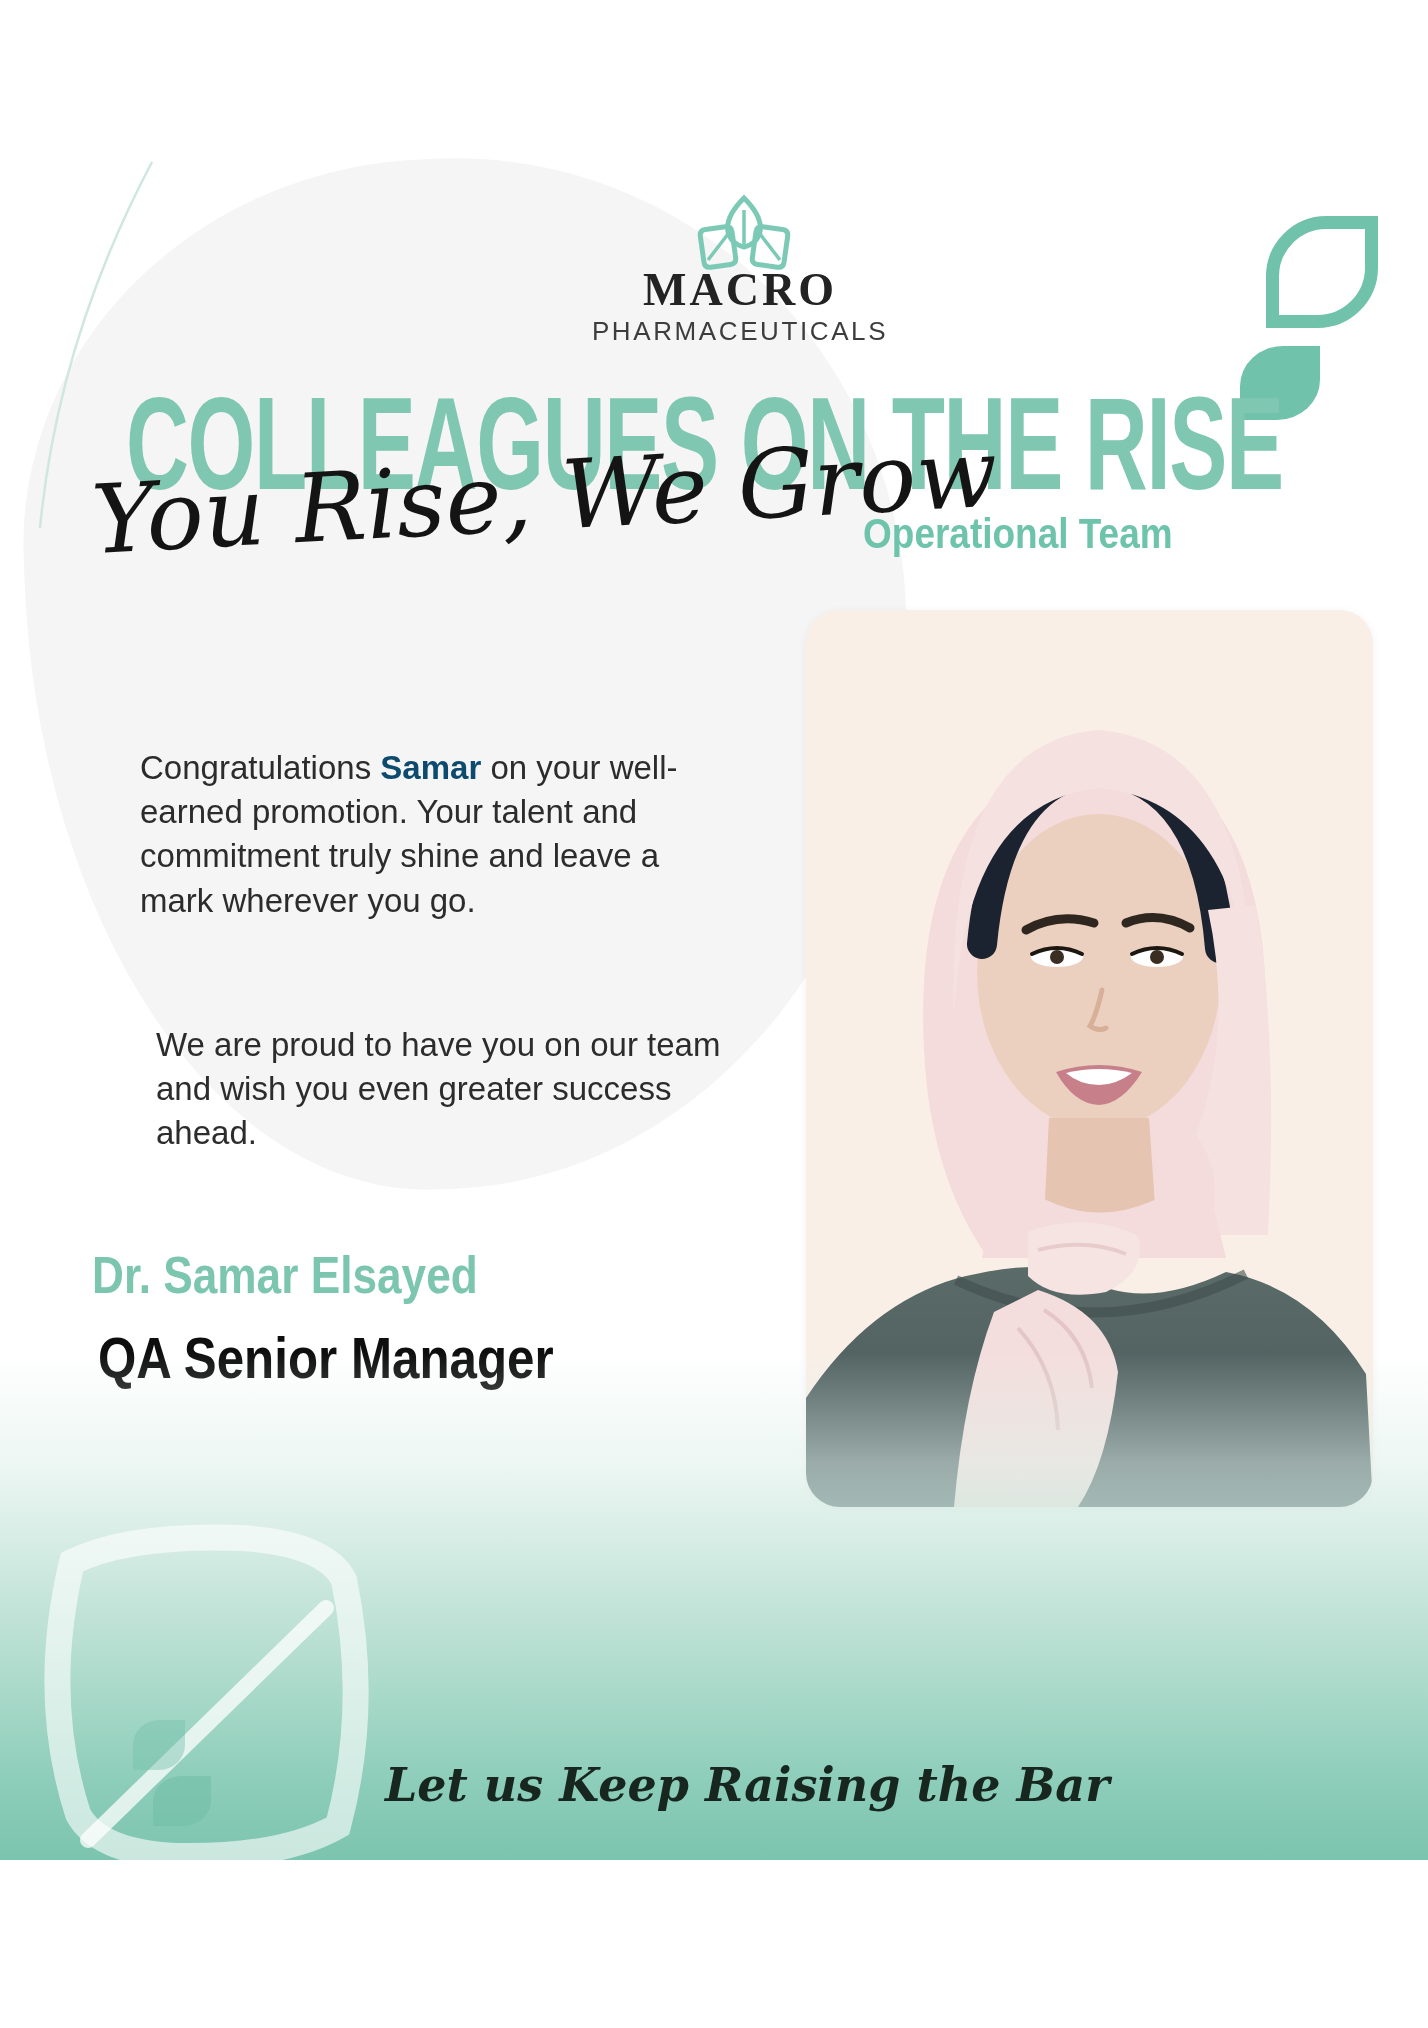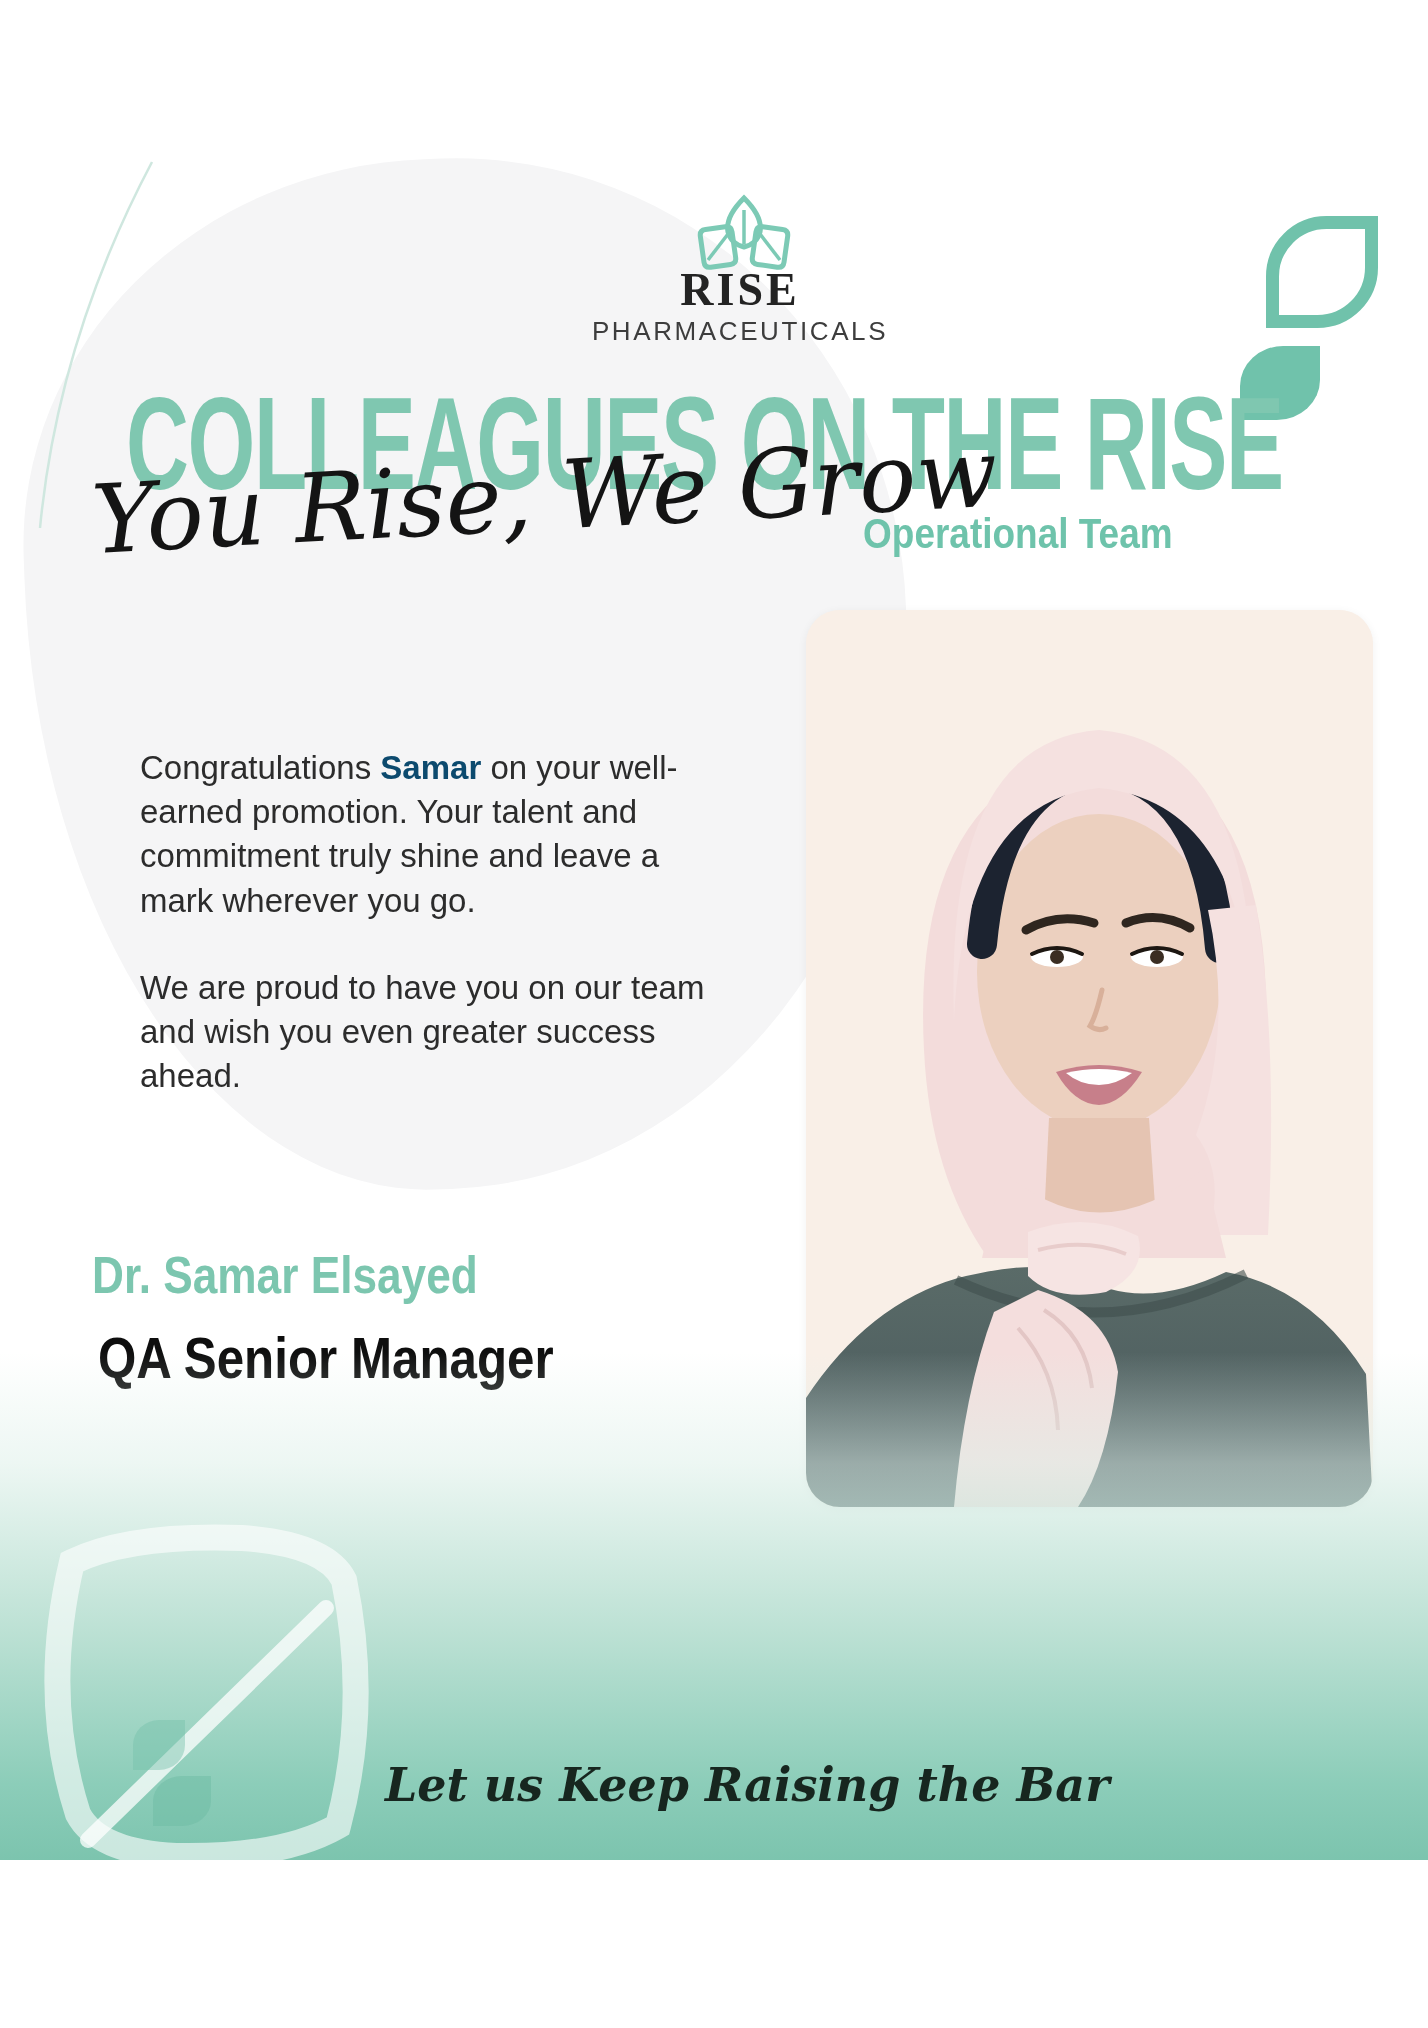--- a/index.html
+++ b/index.html
@@ -54,21 +54,21 @@
     position:absolute;left:842px;top:510px;width:336px;text-align:center;
     font-size:42px;font-weight:700;color:#6ec3ab;white-space:nowrap;
   }
   .hero-team .squeeze{display:inline-block;transform:scaleX(0.88);transform-origin:center;}
   
   .msg{
     position:absolute;left:140px;width:588px;
     font-size:33px;line-height:1.34;color:#2c2c2c;
   }
   .msg-p1{top:746px;}
-  .msg-p2{top:966px;}
+  .msg-p2{top:1023px;margin-left:16px;}
   .msg b{font-weight:700;color:#0c4a6e;}
   
   .person-name{
     position:absolute;left:92px;top:1245px;white-space:nowrap;
     font-size:52px;font-weight:700;color:#7cc6af;
   }
   .person-name .squeeze{display:inline-block;transform:scaleX(0.85);transform-origin:left center;}
   .person-title{
     position:absolute;left:98px;top:1324px;white-space:nowrap;
     font-size:58px;font-weight:700;color:#0e0e0e;
@@ -123,21 +123,21 @@
   </svg>
 
   <svg class="logo-icon" width="100" height="78" viewBox="0 0 100 78">
     <path d="M50 4 C38 16 32 28 34 38 C36 46 42 51 50 53 C58 51 64 46 66 38 C68 28 62 16 50 4 Z" fill="none" stroke="#7ccab5" stroke-width="5"></path>
     <line x1="50" y1="16" x2="50" y2="50" stroke="#7ccab5" stroke-width="3.5"></line>
     <path d="M8 40 Q8 34 14 34 L34 34 Q40 34 40 40 L40 66 Q40 72 34 72 L14 72 Q8 72 8 66 Z" fill="none" stroke="#7ccab5" stroke-width="5" transform="rotate(-8 24 53)"></path>
     <line x1="14" y1="66" x2="34" y2="40" stroke="#7ccab5" stroke-width="3.5"></line>
     <path d="M60 40 Q60 34 66 34 L86 34 Q92 34 92 40 L92 66 Q92 72 86 72 L66 72 Q60 72 60 66 Z" fill="none" stroke="#7ccab5" stroke-width="5" transform="rotate(8 76 53)"></path>
     <line x1="86" y1="66" x2="66" y2="40" stroke="#7ccab5" stroke-width="3.5"></line>
   </svg>
-  <div class="brand-name">RISE</div>
+  <div class="brand-name">MACRO</div>
   <div class="brand-tagline">PHARMACEUTICALS</div>
 
   <div class="leaf-outline-tr"></div>
   <div class="leaf-filled-tr"></div>
 
   <div class="hero-title">
     <span class="squeeze">COLLEAGUES ON THE RISE</span>
   </div>
   <div class="hero-script">You Rise, We Grow</div>
   <div class="hero-team">

